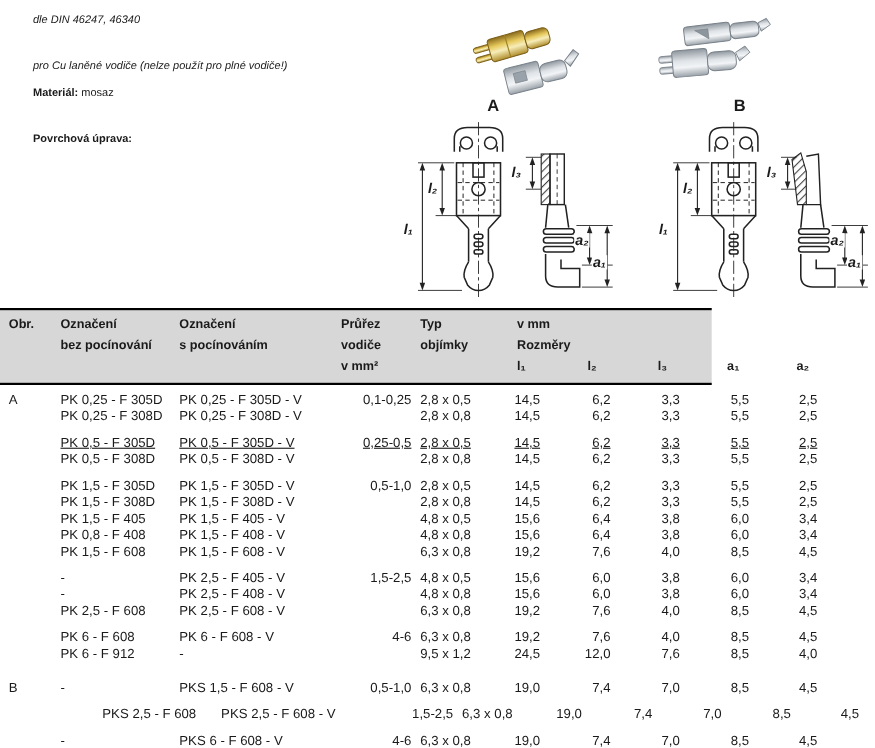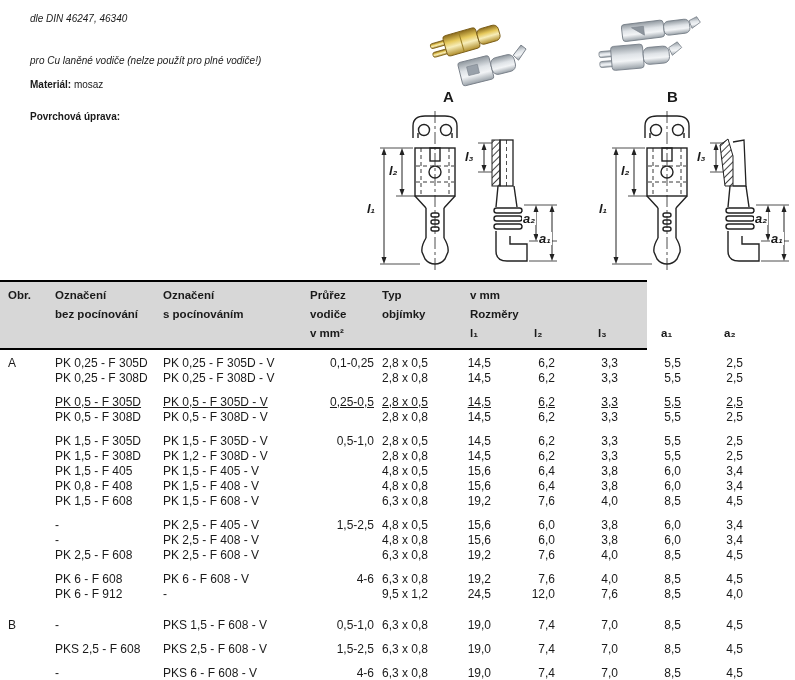--- a/index.html
+++ b/index.html
@@ -39,21 +39,21 @@
 </style>
 </head>
 <body>
 
 <div class="info-line it" style="top:10px">dle DIN 46247, 46340</div>
 <div class="info-line it" style="top:52px">pro Cu laněné vodiče (nelze použít pro plné vodiče!)</div>
 <div class="info-line" style="top:76px">
   <span class="bld">Materiál:</span>
   <span>mosaz</span>
 </div>
-<div class="info-line" style="top:108px">
+<div class="info-line" style="top:118px">
   <div class="finish-wrap">
     <span class="bld">Povrchová úprava:</span>
   </div>
 </div>
 
 <div class="photo" style="left:425px;top:6px;width:140px;height:84px">
   <svg width="140" height="84" viewBox="0 0 140 84">
     <defs>
       <linearGradient id="goldG" x1="0" y1="0" x2="0" y2="1">
         <stop offset="0" stop-color="#8a6a1c"></stop>
@@ -353,21 +353,21 @@
         <div class="c-typ">2,8 x 0,5</div>
         <div class="c-num">14,5</div>
         <div class="c-num">6,2</div>
         <div class="c-num">3,3</div>
         <div class="c-num">5,5</div>
         <div class="c-num c-a2">2,5</div>
       </div>
       <div class="trow">
         <div class="c-obr"></div>
         <div class="c-plain">PK 1,5 - F 308D</div>
-        <div class="c-tinned">PK 1,2 - F 308D - V</div>
+        <div class="c-tinned">PK 1,5 - F 308D - V</div>
         <div class="c-cross"></div>
         <div class="c-typ">2,8 x 0,8</div>
         <div class="c-num">14,5</div>
         <div class="c-num">6,2</div>
         <div class="c-num">3,3</div>
         <div class="c-num">5,5</div>
         <div class="c-num c-a2">2,5</div>
       </div>
       <div class="trow">
         <div class="c-obr"></div>
@@ -470,21 +470,21 @@
         <div class="c-plain">-</div>
         <div class="c-tinned">PKS 1,5 - F 608 - V</div>
         <div class="c-cross">0,5-1,0</div>
         <div class="c-typ">6,3 x 0,8</div>
         <div class="c-num">19,0</div>
         <div class="c-num">7,4</div>
         <div class="c-num">7,0</div>
         <div class="c-num">8,5</div>
         <div class="c-num c-a2">4,5</div>
       </div>
-      <div class="trow" style="padding-top: 9px;">
+      <div class="trow" style="padding-top: 9px; padding-left: 38px;">
         <div class="c-obr"></div>
         <div class="c-plain">PKS 2,5 - F 608</div>
         <div class="c-tinned">PKS 2,5 - F 608 - V</div>
         <div class="c-cross">1,5-2,5</div>
         <div class="c-typ">6,3 x 0,8</div>
         <div class="c-num">19,0</div>
         <div class="c-num">7,4</div>
         <div class="c-num">7,0</div>
         <div class="c-num">8,5</div>
         <div class="c-num c-a2">4,5</div>

